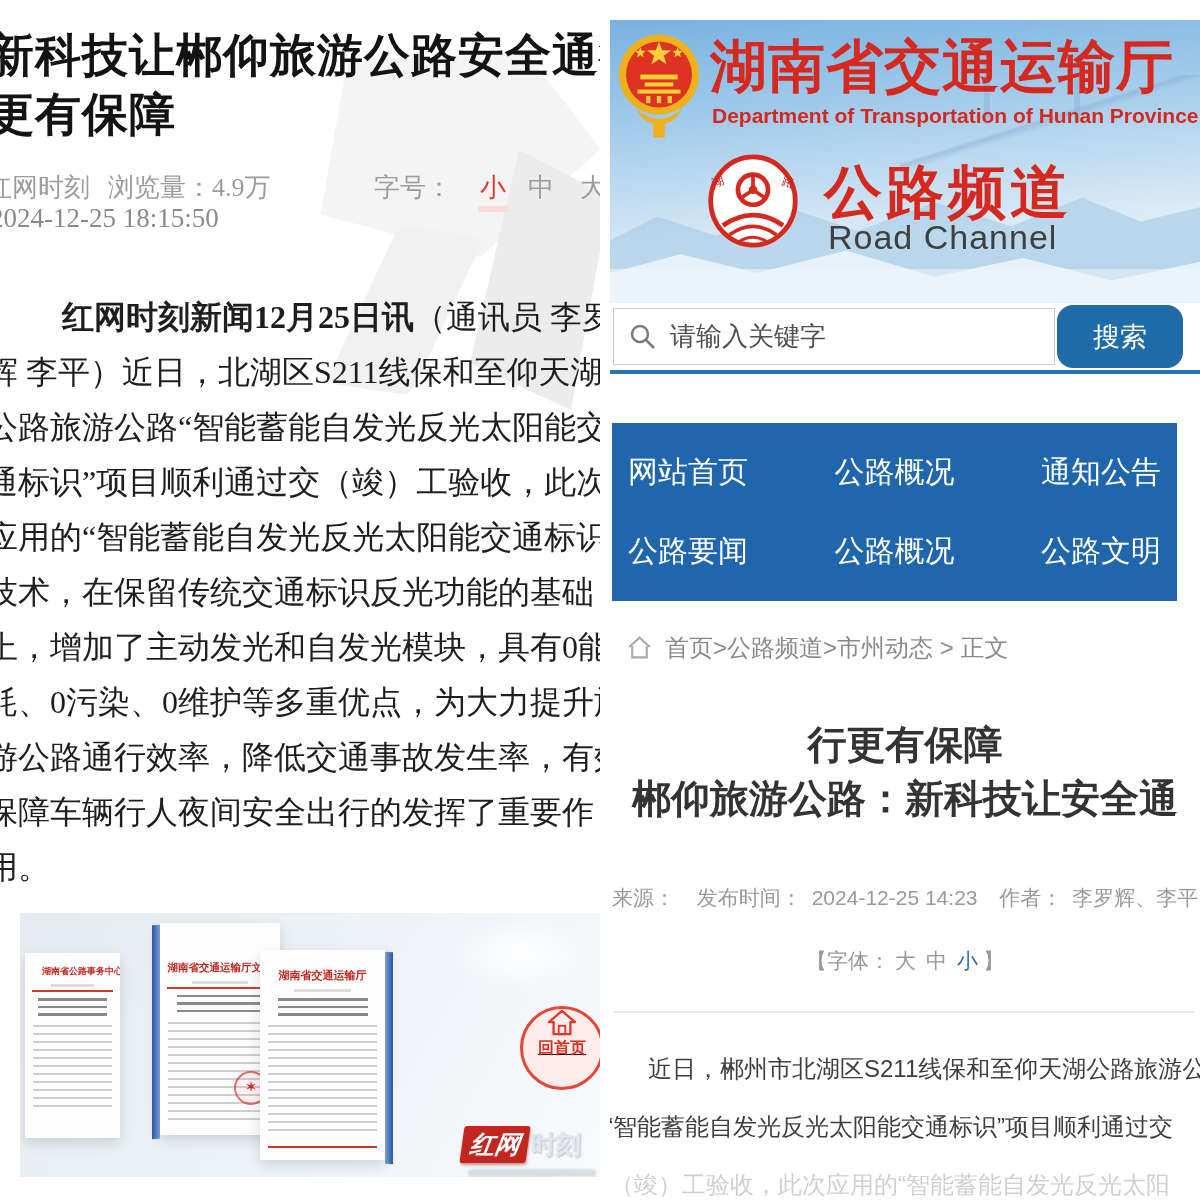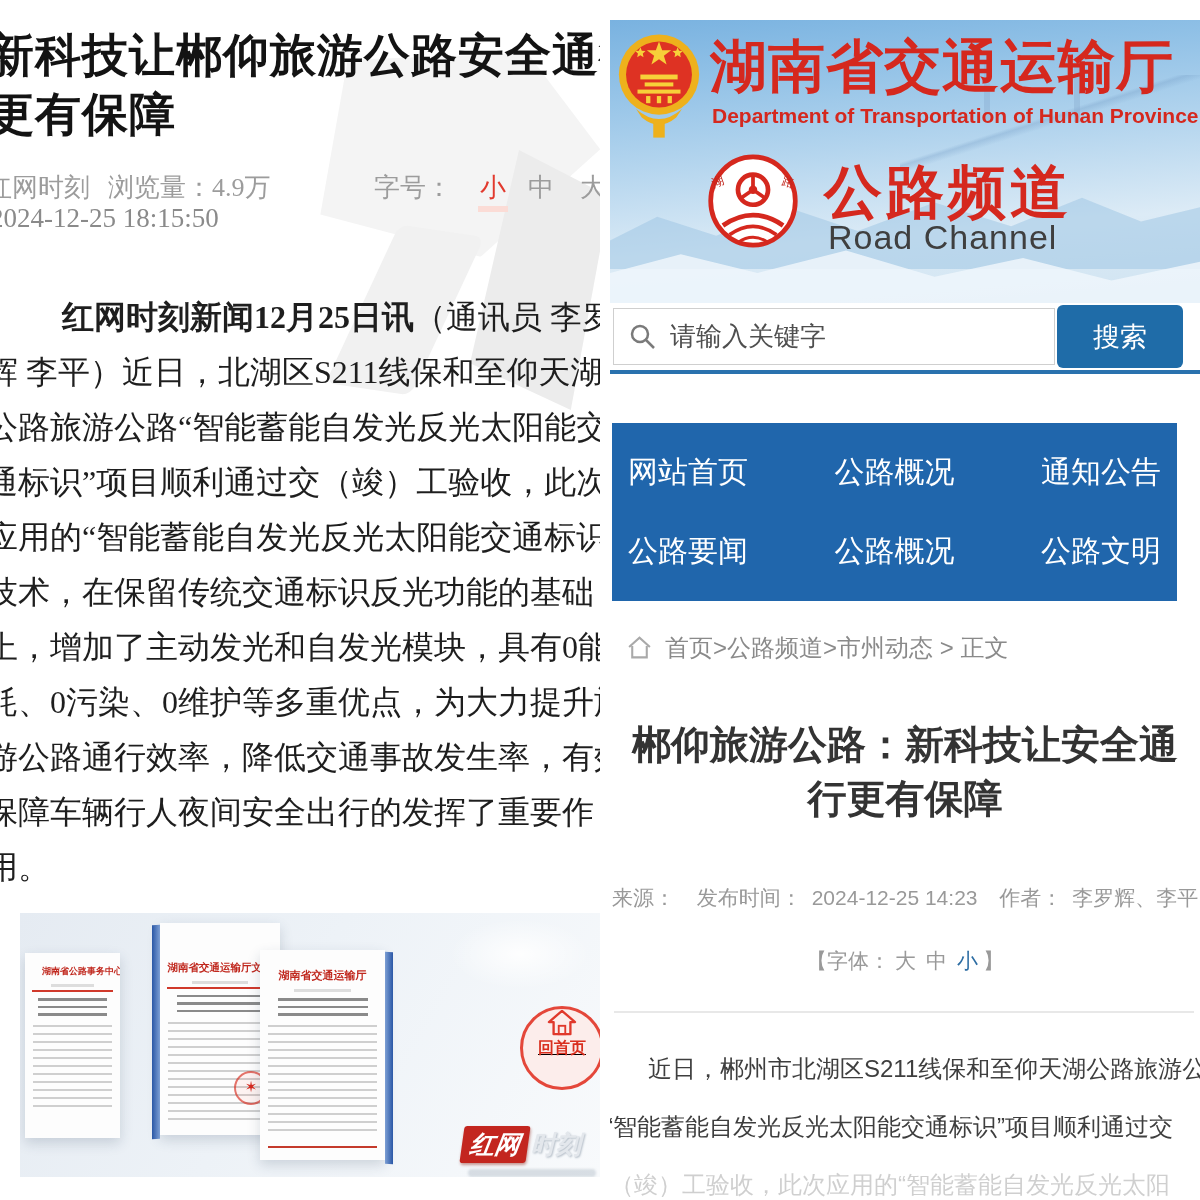--- a/index.html
+++ b/index.html
@@ -68,21 +68,21 @@
          background:rgba(255,120,100,.08);}
   .doc3-rule{position:absolute;left:8px;right:8px;bottom:12px;height:2px;background:#c43a2c;}
   .fig-home{position:absolute;left:500px;top:93px;width:84px;height:84px;z-index:5;border-radius:50%;
             background:rgba(252,236,233,.93);border:3px solid #e4473a;box-sizing:border-box;
             display:flex;flex-direction:column;align-items:center;cursor:pointer;text-decoration:underline;}
   .fig-home-label{color:#d92f1f;font-size:16px;font-weight:700;margin-top:1px;}
   .fig-brand{position:absolute;left:442px;top:213px;z-index:5;white-space:nowrap;}
   .brand-red{display:inline-block;background:#c3261f;color:#fff;font-style:italic;font-weight:700;
              font-size:25px;padding:2px 8px;transform:skewX(-8deg);border-radius:3px;
              box-shadow:1px 2px 3px rgba(140,30,20,.45);}
-  .brand-gray{font-style:italic;font-weight:700;font-size:25px;color:#e3e7ec;
+  .brand-gray{font-weight:700;font-size:25px;color:#e3e7ec;
               text-shadow:1px 1px 2px #b6bfc9;margin-left:3px;margin-top:14px;}
   .brand-sub{width:128px;height:8px;margin-top:6px;margin-left:6px;border-radius:4px;
              background:rgba(190,198,208,.55);filter:blur(1px);}
   
   .right-panel{position:absolute;left:610px;top:0;width:590px;height:1200px;background:#fff;overflow:hidden;}
   .banner{position:absolute;left:0;top:20px;width:590px;height:283px;overflow:hidden;
           border-bottom:2px solid #548cba;
           background:linear-gradient(175deg,#79b2e0 0%,#8fc0e6 18%,#b4d5ee 45%,#dcebf6 72%,#cfe3f1 100%);}
   .mt-far{position:absolute;left:0;bottom:34px;width:100%;height:95px;background:rgba(160,198,228,.55);
           clip-path:polygon(0 70%,8% 45%,18% 65%,30% 35%,42% 60%,55% 30%,68% 55%,80% 25%,90% 50%,100% 35%,100% 100%,0 100%);}
@@ -102,21 +102,21 @@
   .channel-en{position:absolute;left:218px;top:198px;font-size:34px;font-weight:500;color:#3f3f3f;
               letter-spacing:1px;white-space:nowrap;}
   .search-row{position:absolute;left:0;top:303px;width:590px;height:67px;background:#fff;}
   .search-box{position:absolute;left:3px;top:5px;width:442px;height:57px;border:1px solid #cfcfcf;
               box-sizing:border-box;display:flex;align-items:center;}
   .search-icon{margin-left:14px;}
   .search-input{border:none;outline:none;flex:1;margin-left:10px;font-size:26px;color:#701a75;
                 font-family:inherit;background:transparent;}
   .search-input::placeholder{color:#4f4f4f;opacity:1;}
   .search-btn{position:absolute;left:447px;top:2px;width:126px;height:63px;background:#1f6ca8;
-              color:#fff;font-size:27px;border:none;border-radius:6px;cursor:pointer;
+              color:#fff;font-size:27px;border:none;border-radius:16px;cursor:pointer;
               display:flex;align-items:center;justify-content:center;font-family:inherit;}
   .search-underline{position:absolute;left:0;top:370px;width:590px;height:4px;background:#2a72ae;}
   .nav{position:absolute;left:2px;top:423px;width:565px;height:178px;background:#2066ac;
        display:grid;grid-template-columns:1fr 1fr 1fr;grid-template-rows:1fr 1fr;
        padding:10px 16px;box-sizing:border-box;}
   .nav-item{color:#fff;font-size:30px;align-self:center;cursor:pointer;white-space:nowrap;}
   .nav-item:nth-child(3n+1){justify-self:start;}
   .nav-item:nth-child(3n+2){justify-self:center;}
   .nav-item:nth-child(3n){justify-self:end;}
   .crumb{position:absolute;left:16px;top:632px;display:flex;align-items:center;color:#8a8a8a;font-size:24px;}
@@ -289,22 +289,22 @@
 
   <div class="crumb">
     <svg width="27" height="26" viewBox="0 0 26 24">
       <path d="M3 11 L13 2 L23 11" fill="none" stroke="#a9a9a9" stroke-width="2"></path>
       <path d="M6 10 V21 H20 V10" fill="none" stroke="#a9a9a9" stroke-width="2"></path>
     </svg>
     <span class="crumb-text">首页&gt;公路频道&gt;市州动态 &gt; 正文</span>
   </div>
 
   <div class="r-title">
+    <div>行更有保障</div>
     <div>郴仰旅游公路：新科技让安全通</div>
-    <div>行更有保障</div>
   </div>
 
   <div class="r-meta">
     <span class="gap-r">来源：</span>
     <span>发布时间：</span>
     <span class="gap-r">2024-12-25 14:23</span>
     <span>作者：</span>
     <span>李罗辉、李平</span>
   </div>
 

